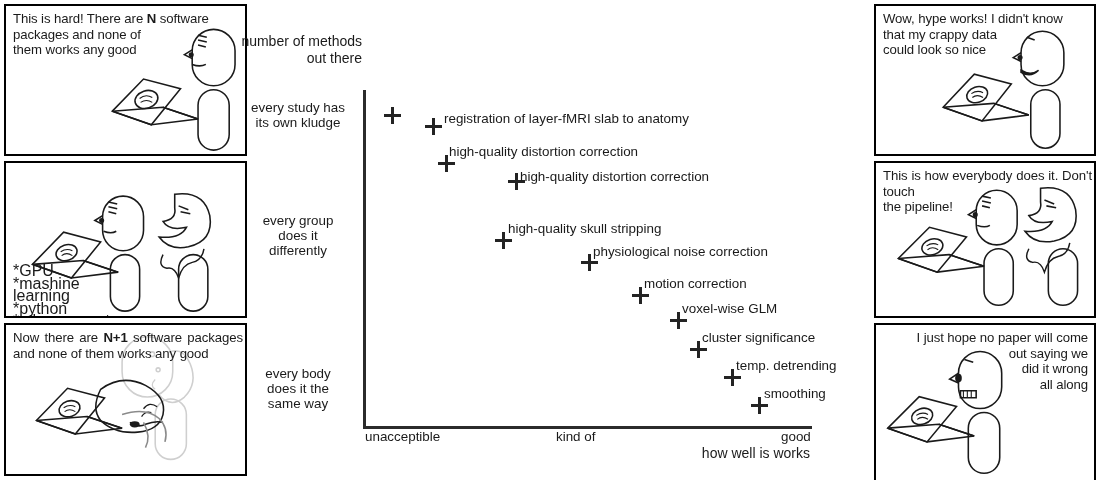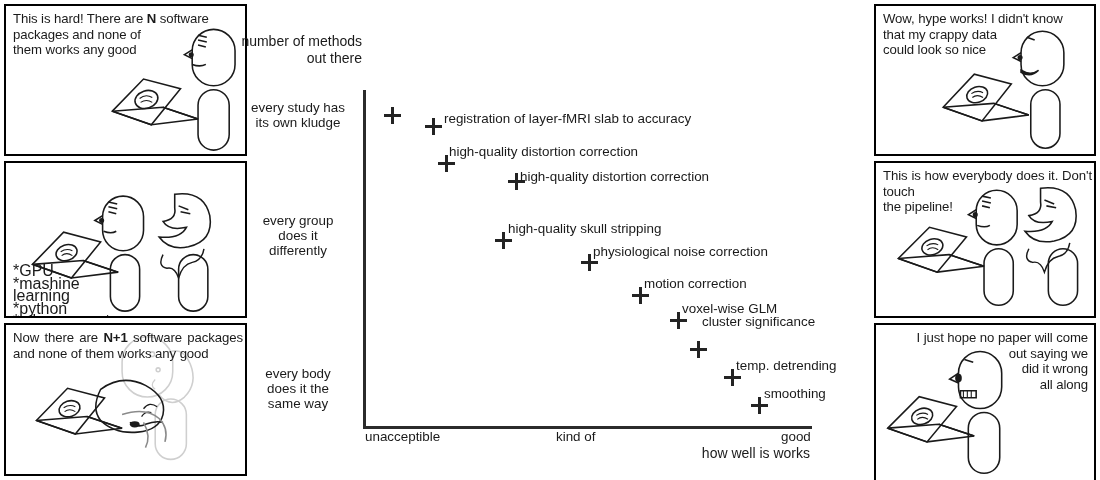--- a/index.html
+++ b/index.html
@@ -301,23 +301,23 @@
   <div class="marker" style="left:202px; top:155px;"></div>
   <div class="marker" style="left:272px; top:173px;"></div>
   <div class="marker" style="left:259px; top:232px;"></div>
   <div class="marker" style="left:345px; top:254px;"></div>
   <div class="marker" style="left:396px; top:287px;"></div>
   <div class="marker" style="left:434px; top:312px;"></div>
   <div class="marker" style="left:454px; top:341px;"></div>
   <div class="marker" style="left:488px; top:369px;"></div>
   <div class="marker" style="left:515px; top:397px;"></div>
 
-  <div class="point-label" style="left:208px; top:112px;">registration of layer-fMRI slab to accuracy</div>
+  <div class="point-label" style="left:208px; top:112px;">registration of layer-fMRI slab to anatomy</div>
   <div class="point-label" style="left:213px; top:145px;">high-quality distortion correction</div>
   <div class="point-label" style="left:284px; top:170px;">high-quality distortion correction</div>
   <div class="point-label" style="left:272px; top:222px;">high-quality skull stripping</div>
   <div class="point-label" style="left:357px; top:245px;">physiological noise correction</div>
   <div class="point-label" style="left:408px; top:277px;">motion correction</div>
   <div class="point-label" style="left:446px; top:302px;">voxel-wise GLM</div>
-  <div class="point-label" style="left:466px; top:315px;">cluster significance</div>
+  <div class="point-label" style="left:466px; top:331px;">cluster significance</div>
   <div class="point-label" style="left:500px; top:359px;">temp. detrending</div>
   <div class="point-label" style="left:528px; top:387px;">smoothing</div>
 </div>
 
 </body></html>

